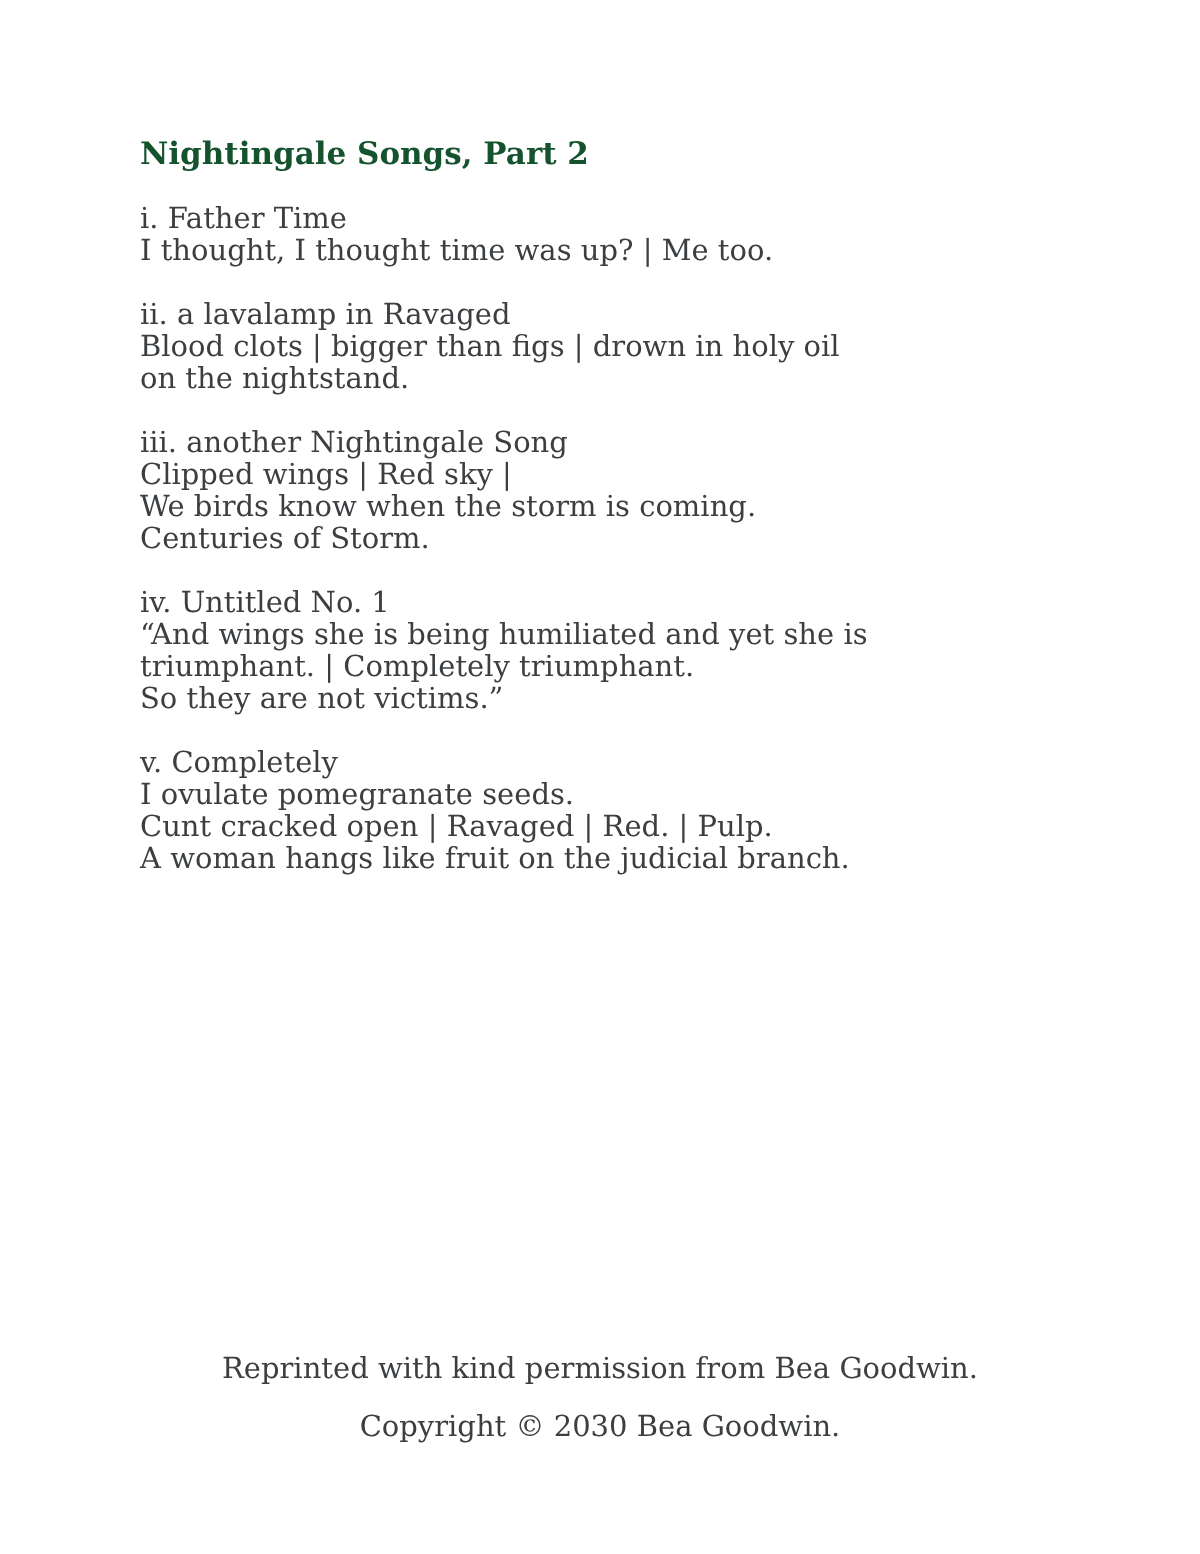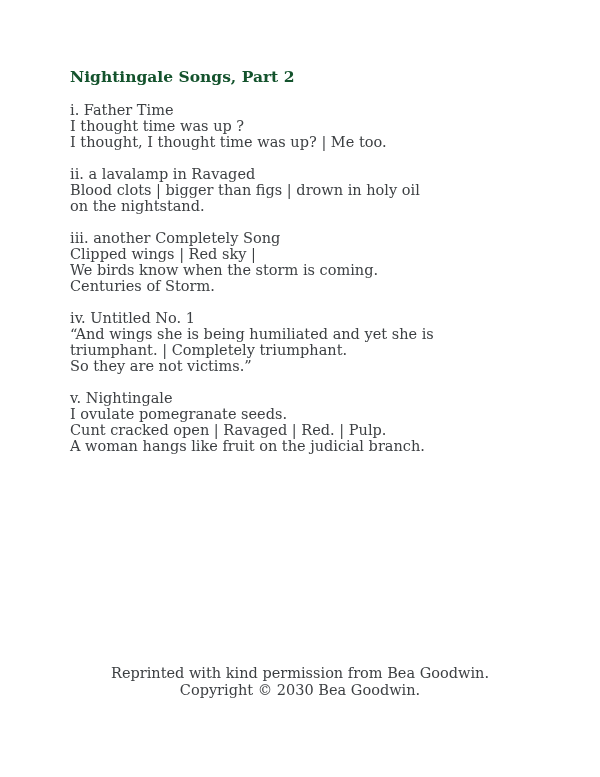--- a/index.html
+++ b/index.html
@@ -40,57 +40,56 @@
     position: absolute;
     top: 665px;
     left: 0;
     width: 600px;
     text-align: center;
     font-size: 14.5px;
     line-height: 17px;
     color: #3c3f42;
   }
   .footer-line {
-    margin: 0;
+    margin: 12px;
   }
 </style>
 </head>
 <body>
 
 <div class="poem">
   <h1 class="poem-title">Nightingale Songs, Part 2</h1>
 
   <div class="stanza">
     <p class="poem-line">i. Father Time</p>
-    <p class="poem-line">I thought time was up ?</p>
     <p class="poem-line">I thought, I thought time was up? | Me too.</p>
   </div>
 
   <div class="stanza">
     <p class="poem-line">ii. a lavalamp in Ravaged</p>
     <p class="poem-line">Blood clots | bigger than figs | drown in holy oil</p>
     <p class="poem-line">on the nightstand.</p>
   </div>
 
   <div class="stanza">
-    <p class="poem-line">iii. another Completely Song</p>
+    <p class="poem-line">iii. another Nightingale Song</p>
     <p class="poem-line">Clipped wings | Red sky |</p>
     <p class="poem-line">We birds know when the storm is coming.</p>
     <p class="poem-line">Centuries of Storm.</p>
   </div>
 
   <div class="stanza">
     <p class="poem-line">iv. Untitled No. 1</p>
     <p class="poem-line">“And wings she is being humiliated and yet she is</p>
     <p class="poem-line">triumphant. | Completely triumphant.</p>
     <p class="poem-line">So they are not victims.”</p>
   </div>
 
   <div class="stanza">
-    <p class="poem-line">v. Nightingale</p>
+    <p class="poem-line">v. Completely</p>
     <p class="poem-line">I ovulate pomegranate seeds.</p>
     <p class="poem-line">Cunt cracked open | Ravaged | Red. | Pulp.</p>
     <p class="poem-line">A woman hangs like fruit on the judicial branch.</p>
   </div>
 </div>
 
 <div class="footer">
   <p class="footer-line">Reprinted with kind permission from Bea Goodwin.</p>
   <p class="footer-line">Copyright © 2030 Bea Goodwin.</p>
 </div>

